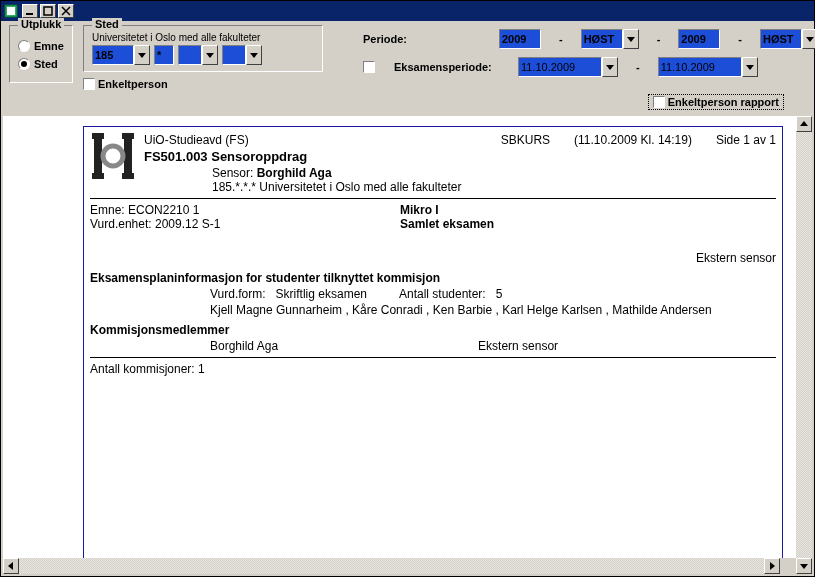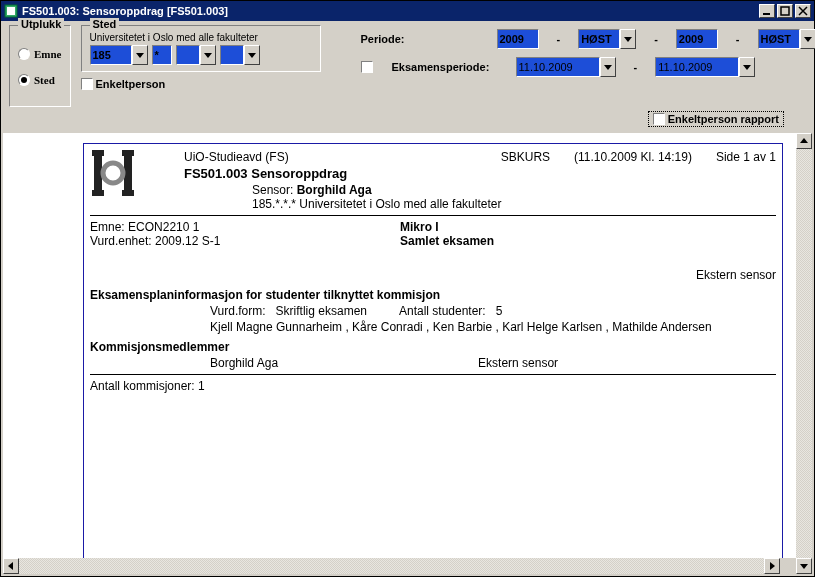--- a/index.html
+++ b/index.html
@@ -22,21 +22,21 @@
   .tbtn svg { width:10px; height:10px; display:block; }
 
   .toolbar { padding:4px 12px 0 8px; display:flex; align-items:flex-start; gap:10px; }
 
   .groupbox { border:1px solid #808080; border-right-color:#fff; border-bottom-color:#fff;
               position:relative; padding:8px 8px 6px 8px; }
   .groupbox > .legend { position:absolute; top:-8px; left:8px; background:#d4d0c8;
         padding:0 3px; font-weight:bold; font-size:11px; }
 
   .utplukk { width:70px; }
-  .radio-row { display:flex; align-items:center; gap:4px; margin:14px 0;font-family:Liberation Serif, serif; }
+  .radio-row { display:flex; align-items:center; gap:4px; margin:6px 0; }
   .radio { width:12px; height:12px; border-radius:50%; background:#fff;
            border:1px solid #808080; border-right-color:#fff; border-bottom-color:#fff; position:relative; }
   .radio.checked::after { content:""; position:absolute; top:2px; left:2px; width:6px; height:6px;
        border-radius:50%; background:#000; }
   .radio-lbl { font-weight:bold; }
 
   .sted { width:240px; }
   .sted-desc { font-size:10px; margin:-2px 0 2px 0; }
   .inline-row { display:flex; align-items:center; gap:4px; }
   .field { background:#1d4ed8; border:1px solid #808080; border-right-color:#fff; border-bottom-color:#fff;
@@ -74,21 +74,21 @@
           display:flex; align-items:center; justify-content:center; cursor:pointer; }
   .sbtn svg { width:8px; height:8px; display:block; }
   .sspace { flex:1; background:repeating-conic-gradient(#d4d0c8 0% 25%, #e8e6e0 0% 50%) 0 0/2px 2px; }
   .scorner { width:16px; height:16px; background:#d4d0c8; }
 
   .page { position:absolute; top:10px; left:80px; width:700px; height:540px;
           background:#fff; border:1px solid #1a1aa6; padding:6px; }
   .hdr-row { display:flex; align-items:flex-start; gap:8px; }
   .logo { width:46px; height:46px; }
   .logo svg { width:46px; height:46px; display:block; }
-  .hdr-text { flex:1;margin-left:40px; }
+  .hdr-text { flex:1; }
   .hdr-top { display:flex; gap:24px; font-size:12px; }
   .hdr-top .grow { flex:1; }
   .rpt-title { font-weight:bold; font-size:13px; margin:2px 0; }
   .rpt-line { font-size:12px; }
   .rpt-line .b { font-weight:bold; }
   hr.sep { border:none; border-top:1px solid #000; margin:4px 0; }
 
   .two-col { display:flex; font-size:12px; }
   .two-col > div:first-child { width:310px; }
   .two-col .b { font-weight:bold; }
@@ -105,21 +105,20 @@
 
 <div class="window">
 
   <div class="titlebar">
     <span class="title-icon">
       <svg viewBox="0 0 14 14">
           <rect x="1" y="1" width="12" height="12" fill="#3a6" stroke="#063"></rect>
           <rect x="3" y="3" width="8" height="8" fill="#fff"></rect>
         </svg>
     </span>
-    <span class="title-text">FS501.003: Sensoroppdrag [FS501.003]</span>
     <div class="title-btns">
       <div class="tbtn">
           <svg viewBox="0 0 10 10">
             <rect x="1" y="7" width="7" height="2" fill="#000"></rect>
           </svg>
         </div>
       <div class="tbtn">
           <svg viewBox="0 0 10 10">
             <rect x="1" y="1" width="8" height="8" fill="none" stroke="#000" stroke-width="1.5"></rect>
           </svg>

